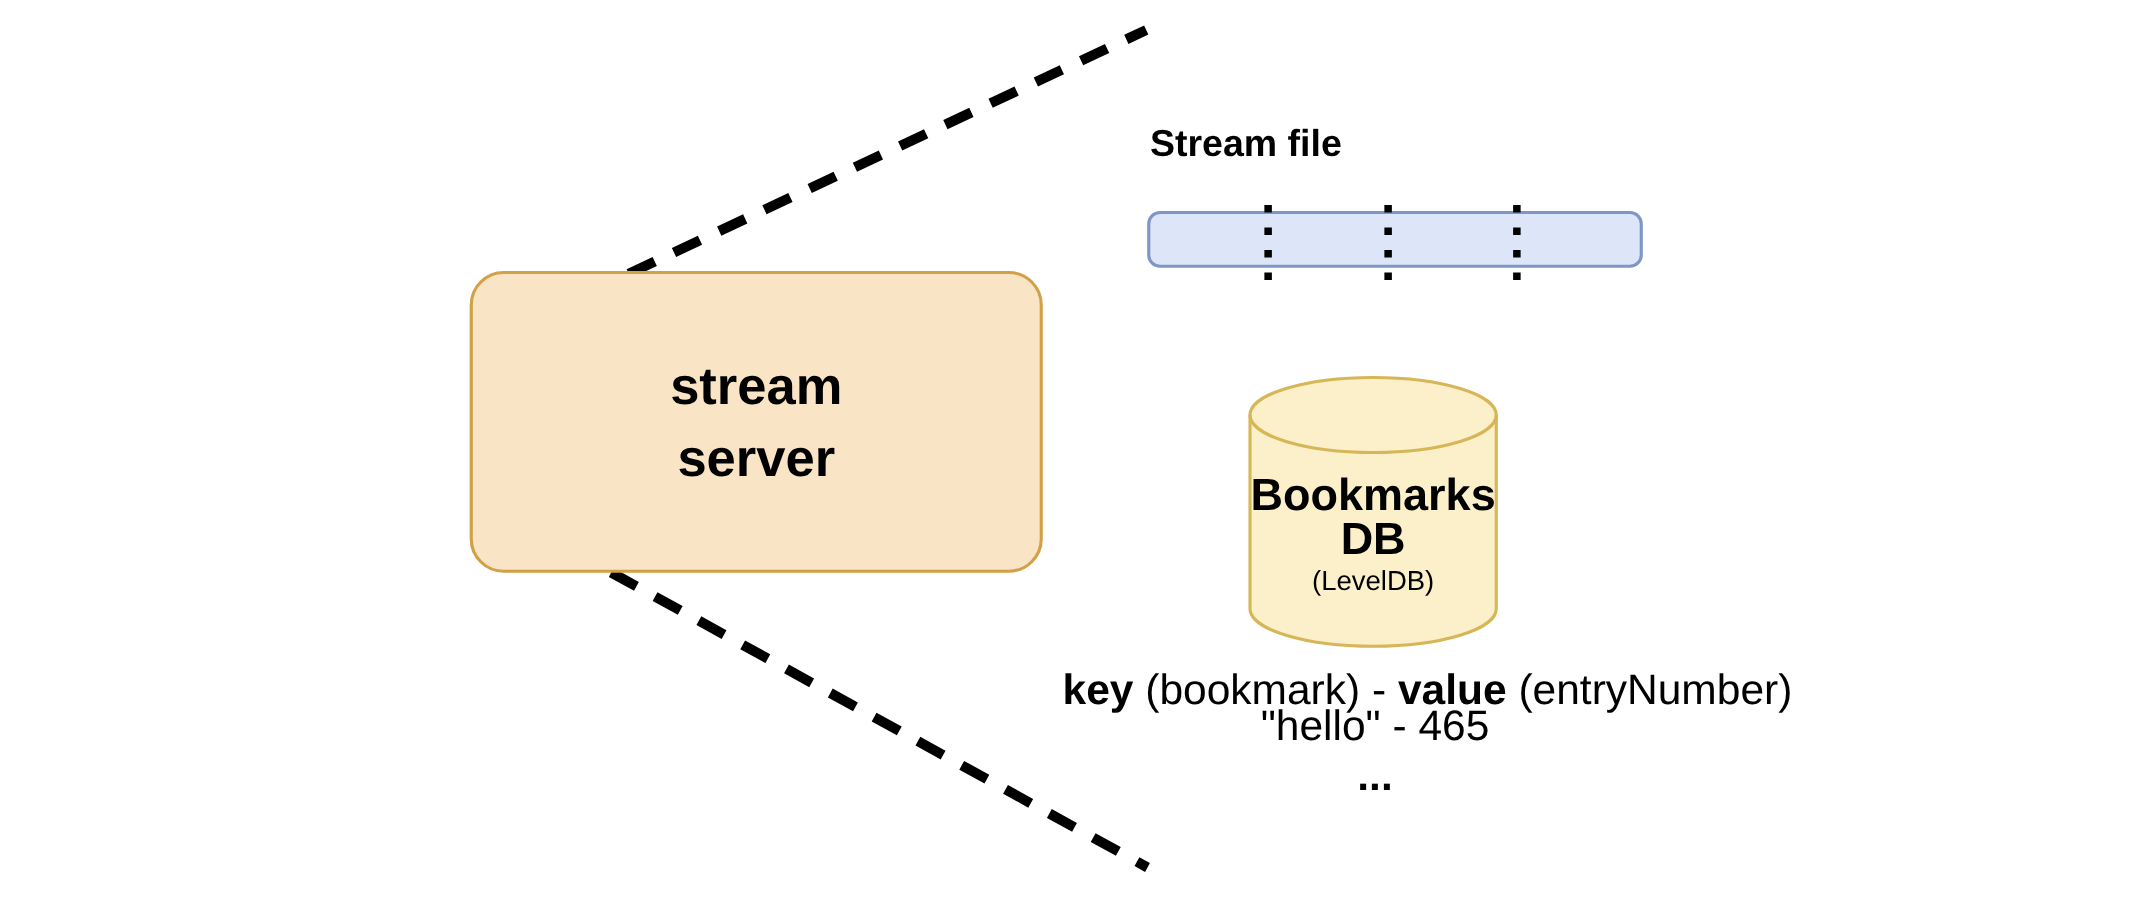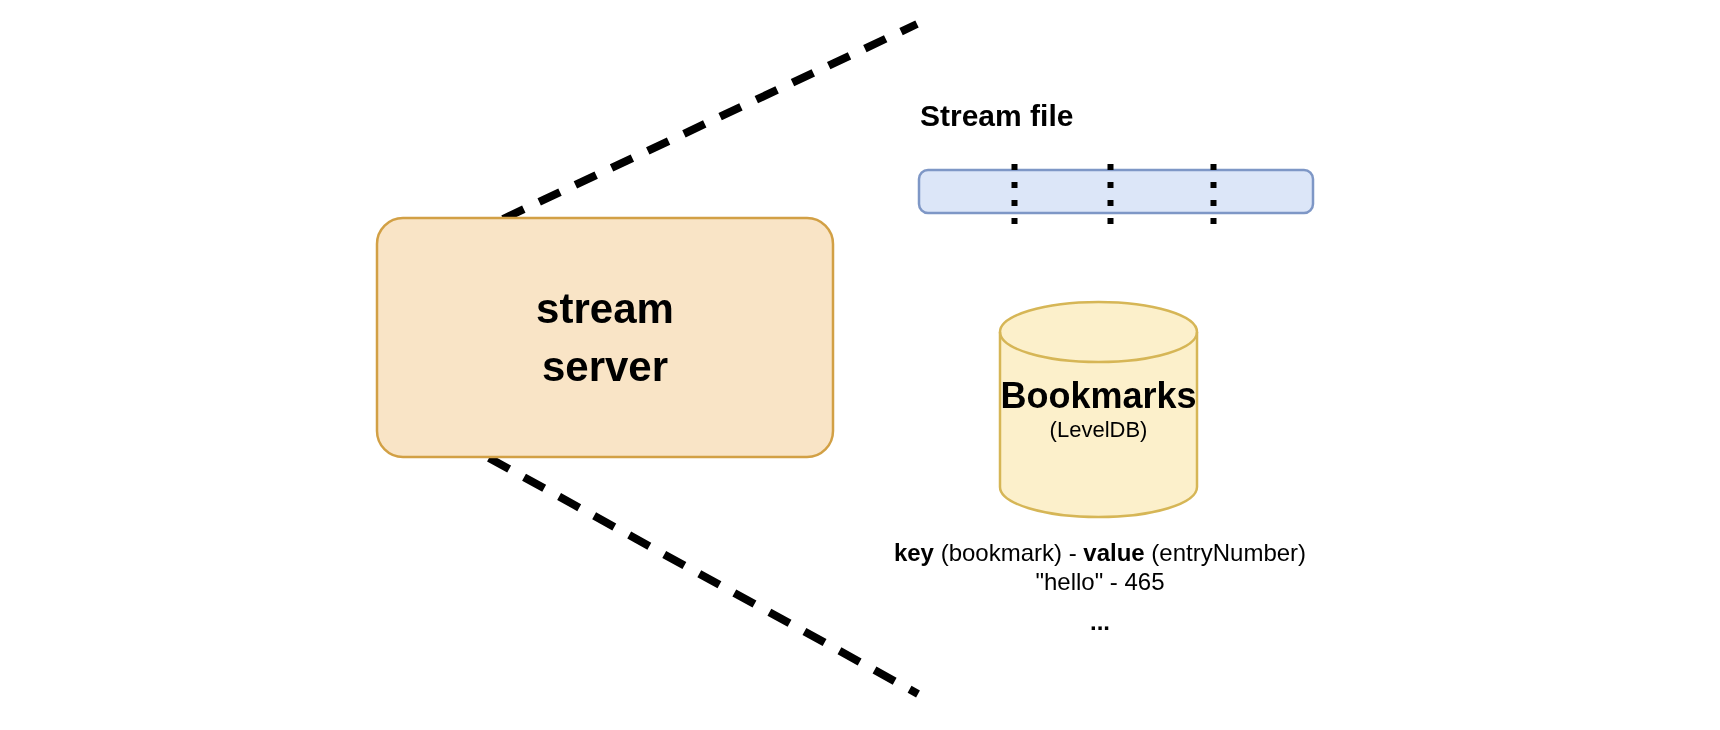--- a/index.html
+++ b/index.html
@@ -40,21 +40,21 @@
     width: 197px;
     text-align: center;
   }
   .db-name { font-size: 36px; font-weight: bold; line-height: 35px; }
   .db-sub  { font-size: 22px; font-weight: normal; line-height: 34px; }
 
   .kv-block {
     left: 850px; top: 538px;
     width: 500px;
     text-align: center;
-    font-size: 24px;
+    font-size: 34px;
     line-height: 29px;
   }
   .kv-line { white-space: nowrap; }
   .kv-bold { font-weight: bold; }
   .kv-more { font-weight: bold; margin-top: 11px; }
 </style>
 </head>
 <body>
 
 <div class="canvas">
@@ -75,20 +75,21 @@
     <path d="M 1000 332 A 98.5 30 0 0 0 1197 332" fill="none" stroke-width="2.5" stroke="#D6B656"></path>
   </svg>
 
   <div class="txt stream-file-title">Stream file</div>
 
   <div class="txt server-label">stream
 server</div>
 
   <div class="txt db-label">
     <div class="db-name">Bookmarks</div>
+    <div class="db-name">DB</div>
     <div class="db-sub">(LevelDB)</div>
   </div>
 
   <div class="txt kv-block">
     <div class="kv-line">
       <span class="kv-bold">key</span><span> (bookmark) - </span><span class="kv-bold">value</span><span> (entryNumber)</span>
     </div>
     <div class="kv-line">"hello" - 465</div>
     <div class="kv-more">...</div>
   </div>

